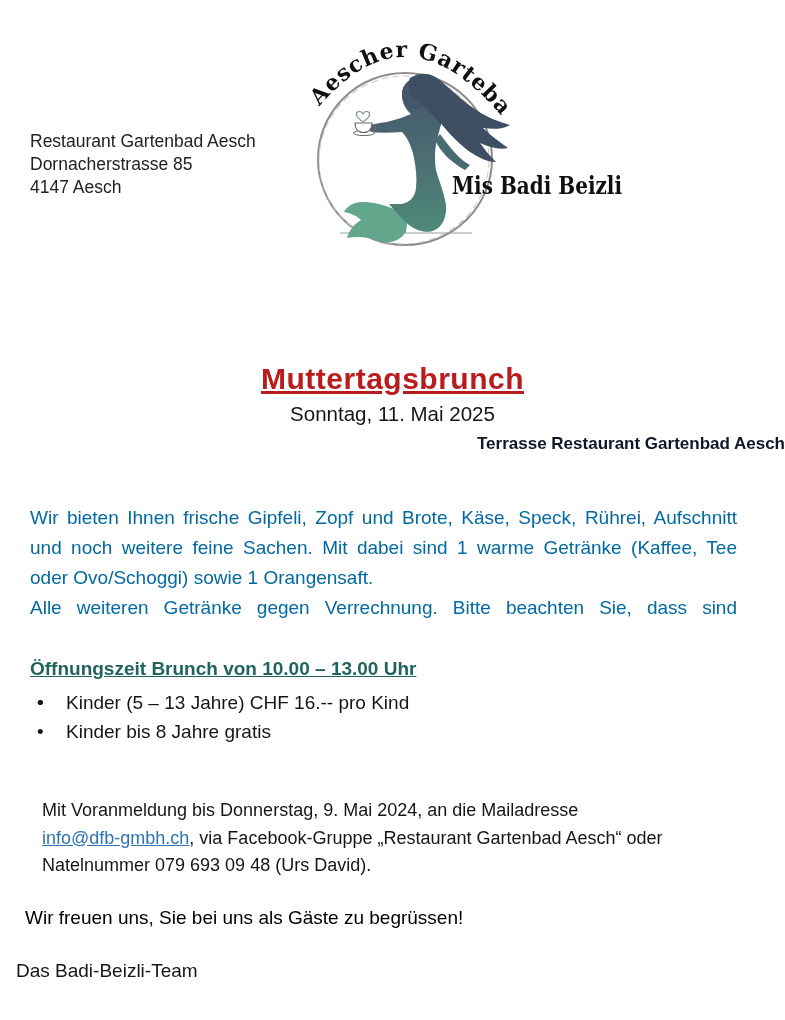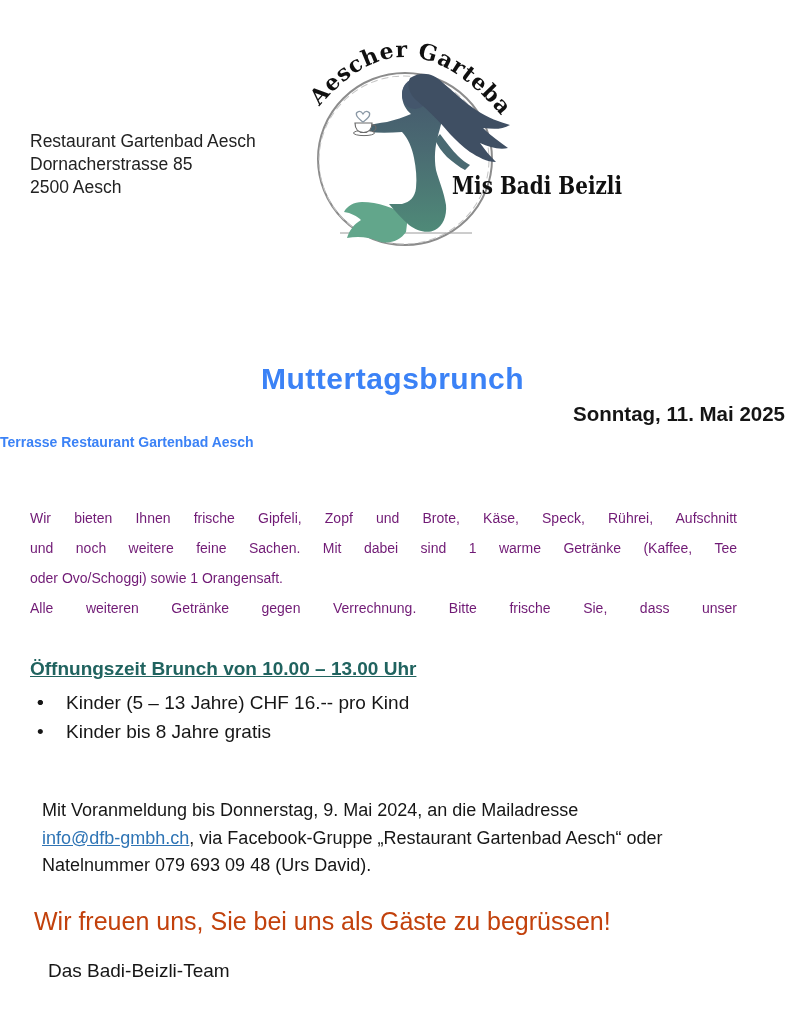--- a/index.html
+++ b/index.html
@@ -11,51 +11,51 @@
     font-family:"Liberation Sans",sans-serif;
     color:#1a1a1a;
     overflow:hidden;
   }
   
   .sender{position:absolute;left:30px;top:130px;font-size:17.5px;line-height:23px;color:#222;}
   
   .logo{position:absolute;left:300px;top:26px;width:345px;height:238px;}
   
   .event-title{position:absolute;left:0;top:362px;width:100%;text-align:center;
-    font-size:30px;font-weight:bold;color:#3b82f6;letter-spacing:.5px;}
-  .event-date{position:absolute;left:0;top:402px;width:100%;text-align:right;
-    font-size:20.5px;font-weight:bold;color:#151515;}
-  .event-loc{position:absolute;left:0;top:434px;width:100%;text-align:left;
-    font-size:14px;font-weight:bold;color:#3b82f6;}
+    font-size:30px;font-weight:bold;color:#b91c1c;letter-spacing:.5px;text-decoration:underline;}
+  .event-date{position:absolute;left:0;top:402px;width:100%;text-align:center;
+    font-size:20.5px;font-weight:normal;color:#151515;}
+  .event-loc{position:absolute;left:0;top:434px;width:100%;text-align:right;
+    font-size:17px;font-weight:bold;color:#0f172a;}
   
-  .intro{position:absolute;left:30px;top:503px;width:707px;font-size:14px;line-height:30px;color:#701a75;}
+  .intro{position:absolute;left:30px;top:503px;width:707px;font-size:19px;line-height:30px;color:#0369a1;}
   .jline{text-align:justify;text-align-last:justify;}
   
   .opening-heading{position:absolute;left:30px;top:658px;font-size:19px;font-weight:bold;color:#20635F;text-decoration:underline;}
   .price-list{position:absolute;left:30px;top:688px;width:700px;margin:0;padding:0;list-style:none;
     font-size:19px;line-height:29px;color:#161616;}
   .price-list li{position:relative;padding-left:36px;}
   .price-list li .bullet{position:absolute;left:7px;top:0;font-size:19px;}
   
   .registration{position:absolute;left:42px;top:797px;width:720px;font-size:18px;line-height:27.5px;color:#161616;}
   .registration a{color:#2E74B5;}
   
-  .greeting{position:absolute;left:34px;top:907px;font-size:25px;color:#c2410c;}
-  .signature{position:absolute;left:48px;top:960px;font-size:19px;color:#161616;}
+  .greeting{position:absolute;left:25px;top:907px;font-size:19px;color:#000000;}
+  .signature{position:absolute;left:16px;top:960px;font-size:19px;color:#161616;}
   .logo-font{font-family:"DejaVu Serif",serif;font-weight:bold;}
 </style>
 </head>
 <body>
 
 <div class="page">
 
   <div class="sender">
     <div>Restaurant Gartenbad Aesch</div>
     <div>Dornacherstrasse 85</div>
-    <div>2500 Aesch</div>
+    <div>4147 Aesch</div>
   </div>
 
   <div class="logo">
     <svg viewBox="0 0 345 238" width="345" height="238">
       <defs>
         <linearGradient id="merGrad" x1="0" y1="0" x2="0" y2="1">
           <stop offset="0" stop-color="#44566C"></stop>
           <stop offset="0.45" stop-color="#4A6A72"></stop>
           <stop offset="1" stop-color="#4F8A78"></stop>
         </linearGradient>
@@ -116,21 +116,21 @@
   </div>
 
   <div class="event-title">Muttertagsbrunch</div>
   <div class="event-date">Sonntag, 11. Mai 2025</div>
   <div class="event-loc">Terrasse Restaurant Gartenbad Aesch</div>
 
   <div class="intro">
     <div class="jline">Wir bieten Ihnen frische Gipfeli, Zopf und Brote, Käse, Speck, Rührei, Aufschnitt</div>
     <div class="jline">und noch weitere feine Sachen. Mit dabei sind 1 warme Getränke (Kaffee, Tee</div>
     <div>oder Ovo/Schoggi) sowie 1 Orangensaft.</div>
-    <div class="jline">Alle weiteren Getränke gegen Verrechnung. Bitte frische Sie, dass unser</div>
+    <div class="jline">Alle weiteren Getränke gegen Verrechnung. Bitte beachten Sie, dass sind</div>
   </div>
 
   <div class="opening-heading">Öffnungszeit Brunch von 10.00 – 13.00 Uhr</div>
 
   <ul class="price-list">
     <li>
       <span class="bullet">•</span>
     </li>
     <li>
       <span class="bullet">•</span>

